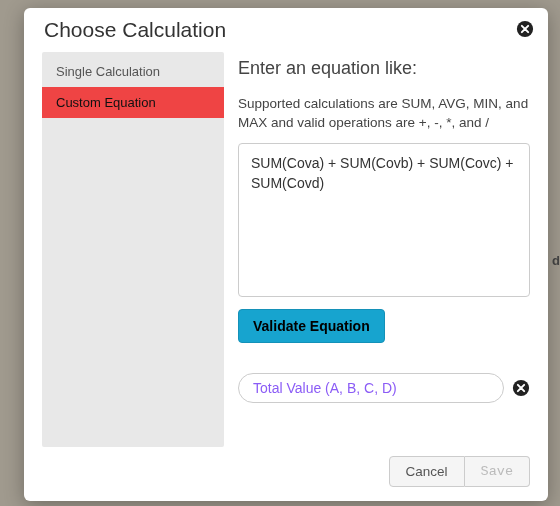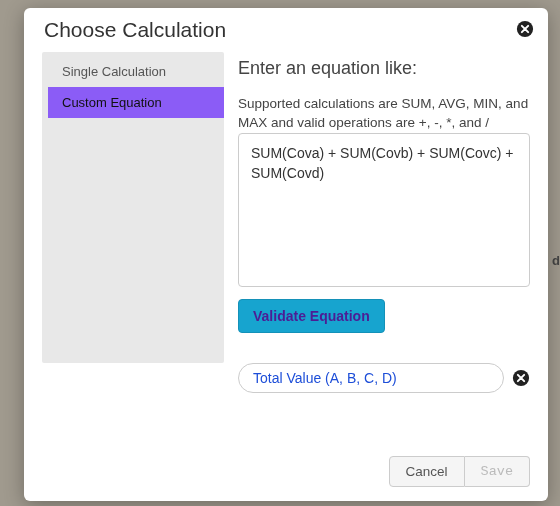--- a/index.html
+++ b/index.html
@@ -53,89 +53,90 @@
       flex: 1;
       display: flex;
       padding: 0 18px 0 18px;
       gap: 14px;
       min-height: 0;
     }
     .sidebar {
       width: 182px;
       background: #e8e8e8;
       border-radius: 2px;
-      padding: 4px 0 0 6px;
+      padding: 4px 0 0 0;
       flex-shrink: 0;
-      height: 311px;
+      height: 395px;
     }
     .sidebar-item {
       padding: 8px 14px;
       font-size: 13px;
       color: #555;
       cursor: pointer;
     }
     .sidebar-item.active {
-      background: #8b5cf6;
+      background: #ef4444;
       color: #111;
     }
     .main {
       flex: 1;
       display: flex;
       flex-direction: column;
       padding-top: 4px;
     }
     .instruction {
       font-size: 18px;
       color: #444;
       line-height: 1.4;
       margin-bottom: 14px;
     }
     .supported {
       font-size: 13.5px;
       color: #444;
       line-height: 1.4;
+      margin-bottom: 10px;
     }
     .equation-box {
       width: 100%;
       height: 154px;
       border: 1px solid #ccc;
       border-radius: 4px;
       padding: 10px 12px;
       font-size: 14px;
       color: #333;
       resize: none;
       font-family: inherit;
       line-height: 1.4;
       outline: none;
     }
     .validate-btn {
       margin-top: 12px;
       background: #17a4cf;
-      color: #4c1d95;
+      color: #000000;
       border: 1px solid #1491b8;
       border-radius: 4px;
       padding: 8px 14px;
       font-size: 14px;
       font-weight: 600;
       cursor: pointer;
       align-self: flex-start;
     }
     .label-row {
       margin-top: 30px;
       display: flex;
       align-items: center;
       gap: 8px;
     }
     .label-input {
       flex: 1;
       border: 1px solid #ccc;
       border-radius: 16px;
       padding: 6px 14px;
       font-size: 14px;
-      color: #1d4ed8;
+      color: #8b5cf6;
       outline: none;
     }
     .clear-label {
       cursor: pointer;
       color: #222;
       flex-shrink: 0;
     }
     .dialog-footer {
       display: flex;
       justify-content: flex-end;

